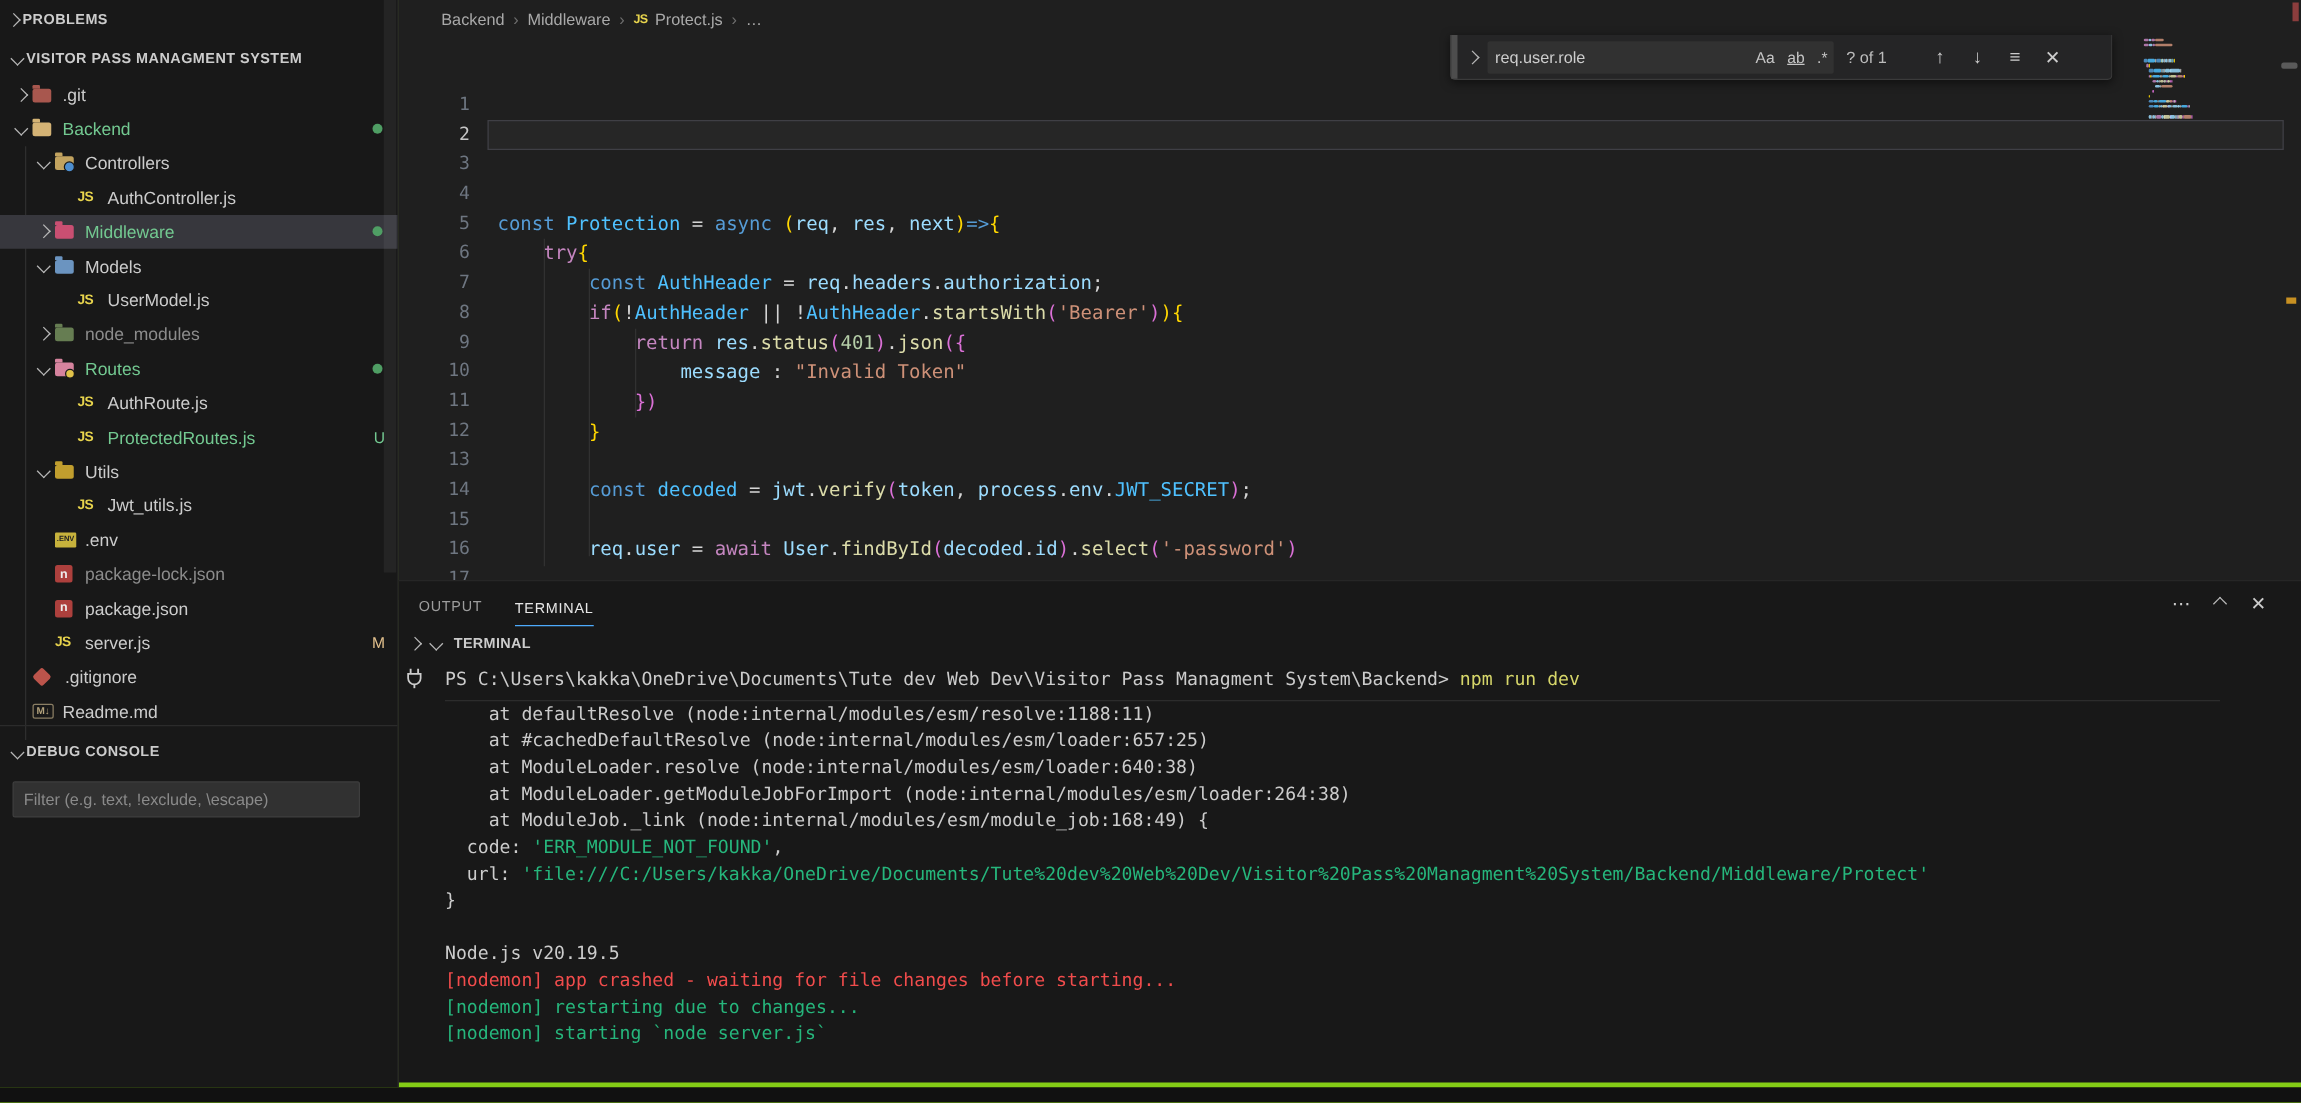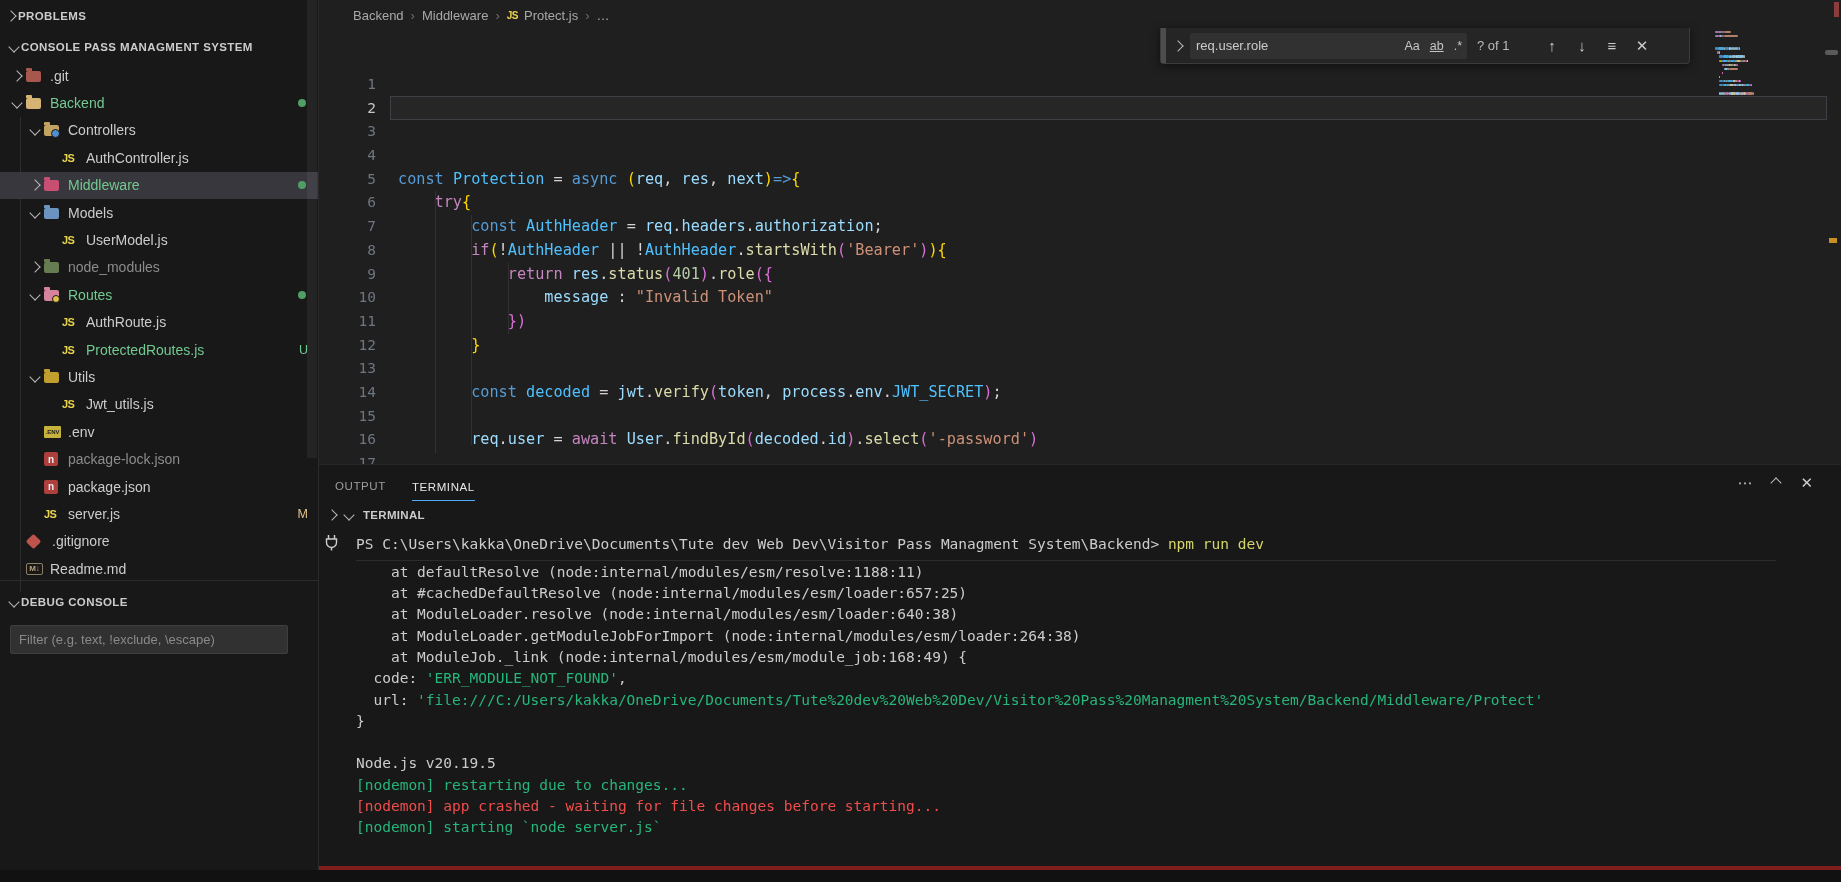--- a/index.html
+++ b/index.html
@@ -1,16 +1,16 @@
 <!DOCTYPE html>
 <html><head>
 <meta charset="utf-8">
 <style>
   html,body{margin:0;padding:0;background:#111}
-  .screen{position:relative;width:1841px;height:870px;background:#7f1d1d;overflow:hidden;
+  .screen{position:relative;width:1841px;height:870px;background:#84cc16;overflow:hidden;
     font-family:"Liberation Sans",sans-serif;color:#ccc;-webkit-font-smoothing:antialiased}
   
   .sidebar{position:absolute;left:0;top:0;width:318px;height:882px;background:#181818;border-right:1px solid #2b2b2b}
   .sec-head{display:flex;align-items:center;font-size:11.5px;font-weight:bold;letter-spacing:.4px;color:#cccccc}
   #problems-head{height:32px;padding-left:4px}
   #explorer-head{height:30px;padding-left:7px}
   .chev{width:7px;height:7px;border-right:1.4px solid #b8b8b8;border-bottom:1.4px solid #b8b8b8;display:inline-block;flex:none}
   .chev.down{transform:rotate(45deg)}
   .chev.right{transform:rotate(-45deg)}
   .chev.up{transform:rotate(-135deg)}
@@ -109,21 +109,21 @@
     <div class="sec-head" id="problems-head">
       <span class="chevbox">
           <span class="chev right"></span>
         </span>
       <span>PROBLEMS</span>
     </div>
     <div class="sec-head" id="explorer-head">
       <span class="chevbox">
           <span class="chev down"></span>
         </span>
-      <span>CONSOLE PASS MANAGMENT SYSTEM</span>
+      <span>VISITOR PASS MANAGMENT SYSTEM</span>
     </div>
     <div id="tree">
       <div class="tree-guide"></div>
     <div class="trow" style="padding-left: 8px;">
           <span class="chevbox">
             <span class="chev right"></span>
           </span>
           <span class="ic fold f-git"></span>
           <span class="tlabel">.git</span>
         </div>
@@ -276,21 +276,21 @@
         <div class="cl">
           <span class="ln">7</span>
           <span class="lt"><span class="pun">        </span><span class="st">const </span><span class="cv">AuthHeader </span><span class="pun">= </span><span class="var">req</span><span class="pun">.</span><span class="var">headers</span><span class="pun">.</span><span class="var">authorization</span><span class="pun">;</span></span>
         </div>
         <div class="cl">
           <span class="ln">8</span>
           <span class="lt"><span class="pun">        </span><span class="kw">if</span><span class="b1">(</span><span class="pun">!</span><span class="cv">AuthHeader </span><span class="pun">|| </span><span class="pun">!</span><span class="cv">AuthHeader</span><span class="pun">.</span><span class="fn">startsWith</span><span class="b2">(</span><span class="str">'Bearer'</span><span class="b2">)</span><span class="b1">)</span><span class="b1">{</span></span>
         </div>
         <div class="cl">
           <span class="ln">9</span>
-          <span class="lt"><span class="pun">            </span><span class="kw">return </span><span class="var">res</span><span class="pun">.</span><span class="fn">status</span><span class="b2">(</span><span class="num">401</span><span class="b2">)</span><span class="pun">.</span><span class="fn">role</span><span class="b2">(</span><span class="b2">{</span></span>
+          <span class="lt"><span class="pun">            </span><span class="kw">return </span><span class="var">res</span><span class="pun">.</span><span class="fn">status</span><span class="b2">(</span><span class="num">401</span><span class="b2">)</span><span class="pun">.</span><span class="fn">json</span><span class="b2">(</span><span class="b2">{</span></span>
         </div>
         <div class="cl">
           <span class="ln">10</span>
           <span class="lt"><span class="pun">                </span><span class="var">message </span><span class="pun">: </span><span class="str">"Invalid Token"</span></span>
         </div>
         <div class="cl">
           <span class="ln">11</span>
           <span class="lt"><span class="pun">            </span><span class="b2">}</span><span class="b2">)</span></span>
         </div>
         <div class="cl">
@@ -528,20 +528,20 @@
         <div class="tl"><span class="fg">    at defaultResolve (node:internal/modules/esm/resolve:1188:11)</span></div>
         <div class="tl"><span class="fg">    at #cachedDefaultResolve (node:internal/modules/esm/loader:657:25)</span></div>
         <div class="tl"><span class="fg">    at ModuleLoader.resolve (node:internal/modules/esm/loader:640:38)</span></div>
         <div class="tl"><span class="fg">    at ModuleLoader.getModuleJobForImport (node:internal/modules/esm/loader:264:38)</span></div>
         <div class="tl"><span class="fg">    at ModuleJob._link (node:internal/modules/esm/module_job:168:49) {</span></div>
         <div class="tl"><span class="fg">  code: </span><span class="gr">'ERR_MODULE_NOT_FOUND'</span><span class="fg">,</span></div>
         <div class="tl"><span class="fg">  url: </span><span class="gr">'file:///C:/Users/kakka/OneDrive/Documents/Tute%20dev%20Web%20Dev/Visitor%20Pass%20Managment%20System/Backend/Middleware/Protect'</span></div>
         <div class="tl"><span class="fg">}</span></div>
         <div class="tl"><span class="fg"></span></div>
         <div class="tl"><span class="fg">Node.js v20.19.5</span></div>
+        <div class="tl"><span class="rd">[nodemon] app crashed - waiting for file changes before starting...</span></div>
         <div class="tl"><span class="gr">[nodemon] restarting due to changes...</span></div>
-        <div class="tl"><span class="rd">[nodemon] app crashed - waiting for file changes before starting...</span></div>
         <div class="tl"><span class="gr">[nodemon] starting `node server.js`</span></div>
       </div>
     <div class="term-sep"></div>
   </div>
 
 </div>
 
 </body></html>

